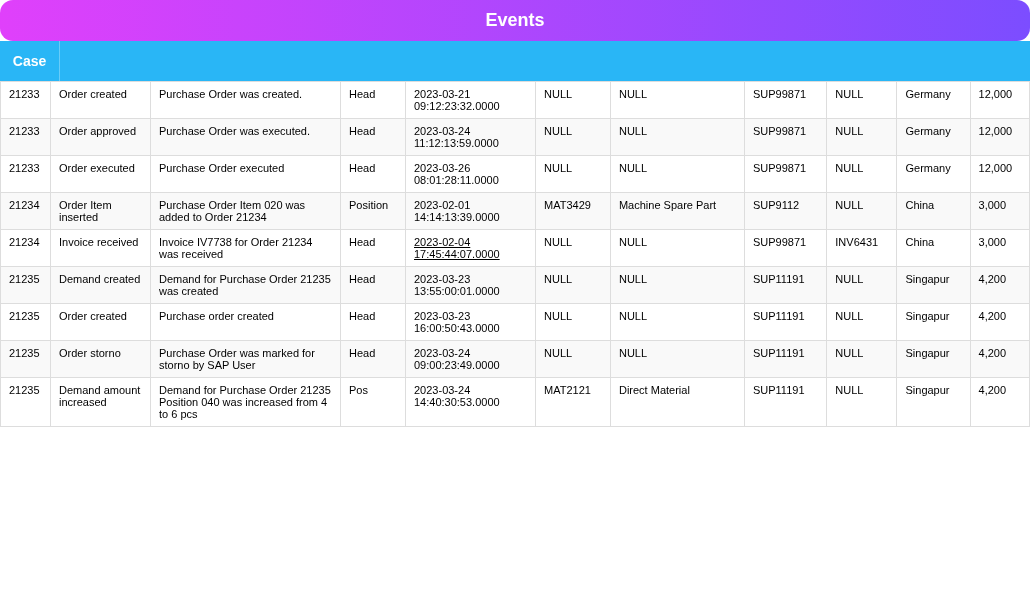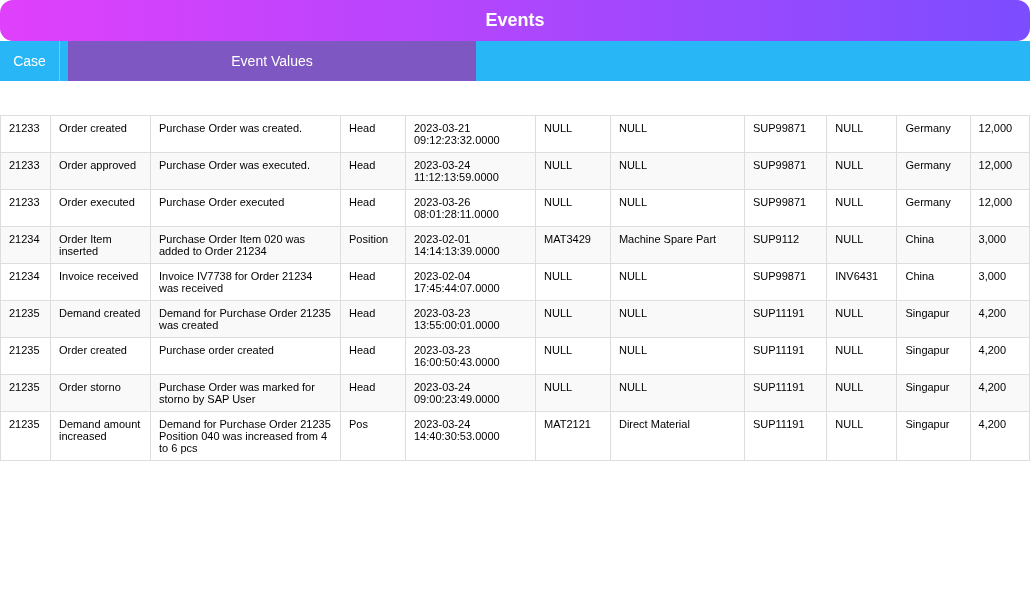--- a/index.html
+++ b/index.html
@@ -13,21 +13,21 @@
       font-weight: bold;
       padding: 10px;
       border-radius: 13px;
     }
 
     .header-row {
       display: grid;
       grid-template-columns: 60px 1fr 130px 1fr;
       background: #29b6f6;
       color: white;
-      font-weight: normal;
+      font-weight: bold;
       font-size: 14px;
       gap: 8px;
     }
 
     .header-row .col-case {
       padding: 12px 8px;
       text-align: center;
       border-right: 1px solid rgba(255,255,255,0.3);
     }
 
@@ -47,21 +47,20 @@
     .header-row .col-eventvalues {
       padding: 12px 8px;
       text-align: center;
       background: #7e57c2;
       color: white;
     }
 
     .data-table {
       width: 100%;
       border-collapse: collapse;
-      margin-top: 34px;
     }
 
     .data-table td {
       border: 1px solid #ddd;
       padding: 6px 8px;
       vertical-align: top;
       font-size: 11px;
     }
 
     .data-table tr:nth-child(odd) {
@@ -98,21 +97,20 @@
       width: auto;
     }
   </style>
 </head>
 <body>
 
 <div class="page-title">Events</div>
 
 <div class="header-row">
   <div class="col-case">Case</div>
-  <div class="col-eventvalues">Event Values</div>
 </div>
 
 <table class="data-table">
   <tbody id="table-body">
       <tr>
         <td class="col-case-cell">21233</td>
         <td class="col-activity-name">Order created</td>
         <td class="col-activity-desc">Purchase Order was created.</td>
         <td class="col-activity-type">Head</td>
         <td class="col-ts" style="white-space: pre-line;">2023-03-21
@@ -164,21 +162,21 @@
         <td class="col-ev3">SUP9112</td>
         <td class="col-ev4">NULL</td>
         <td class="col-ev5">China</td>
         <td class="col-ev6">3,000</td>
       </tr>
       <tr>
         <td class="col-case-cell">21234</td>
         <td class="col-activity-name">Invoice received</td>
         <td class="col-activity-desc">Invoice IV7738 for Order 21234 was received</td>
         <td class="col-activity-type">Head</td>
-        <td class="col-ts" style="white-space: pre-line;">2023-02-04
+        <td class="col-ts" style="white-space: pre-line; text-decoration: underline;">2023-02-04
 17:45:44:07.0000</td>
         <td class="col-ev1">NULL</td>
         <td class="col-ev2">NULL</td>
         <td class="col-ev3">SUP99871</td>
         <td class="col-ev4">INV6431</td>
         <td class="col-ev5">China</td>
         <td class="col-ev6">3,000</td>
       </tr>
       <tr>
         <td class="col-case-cell">21235</td>

